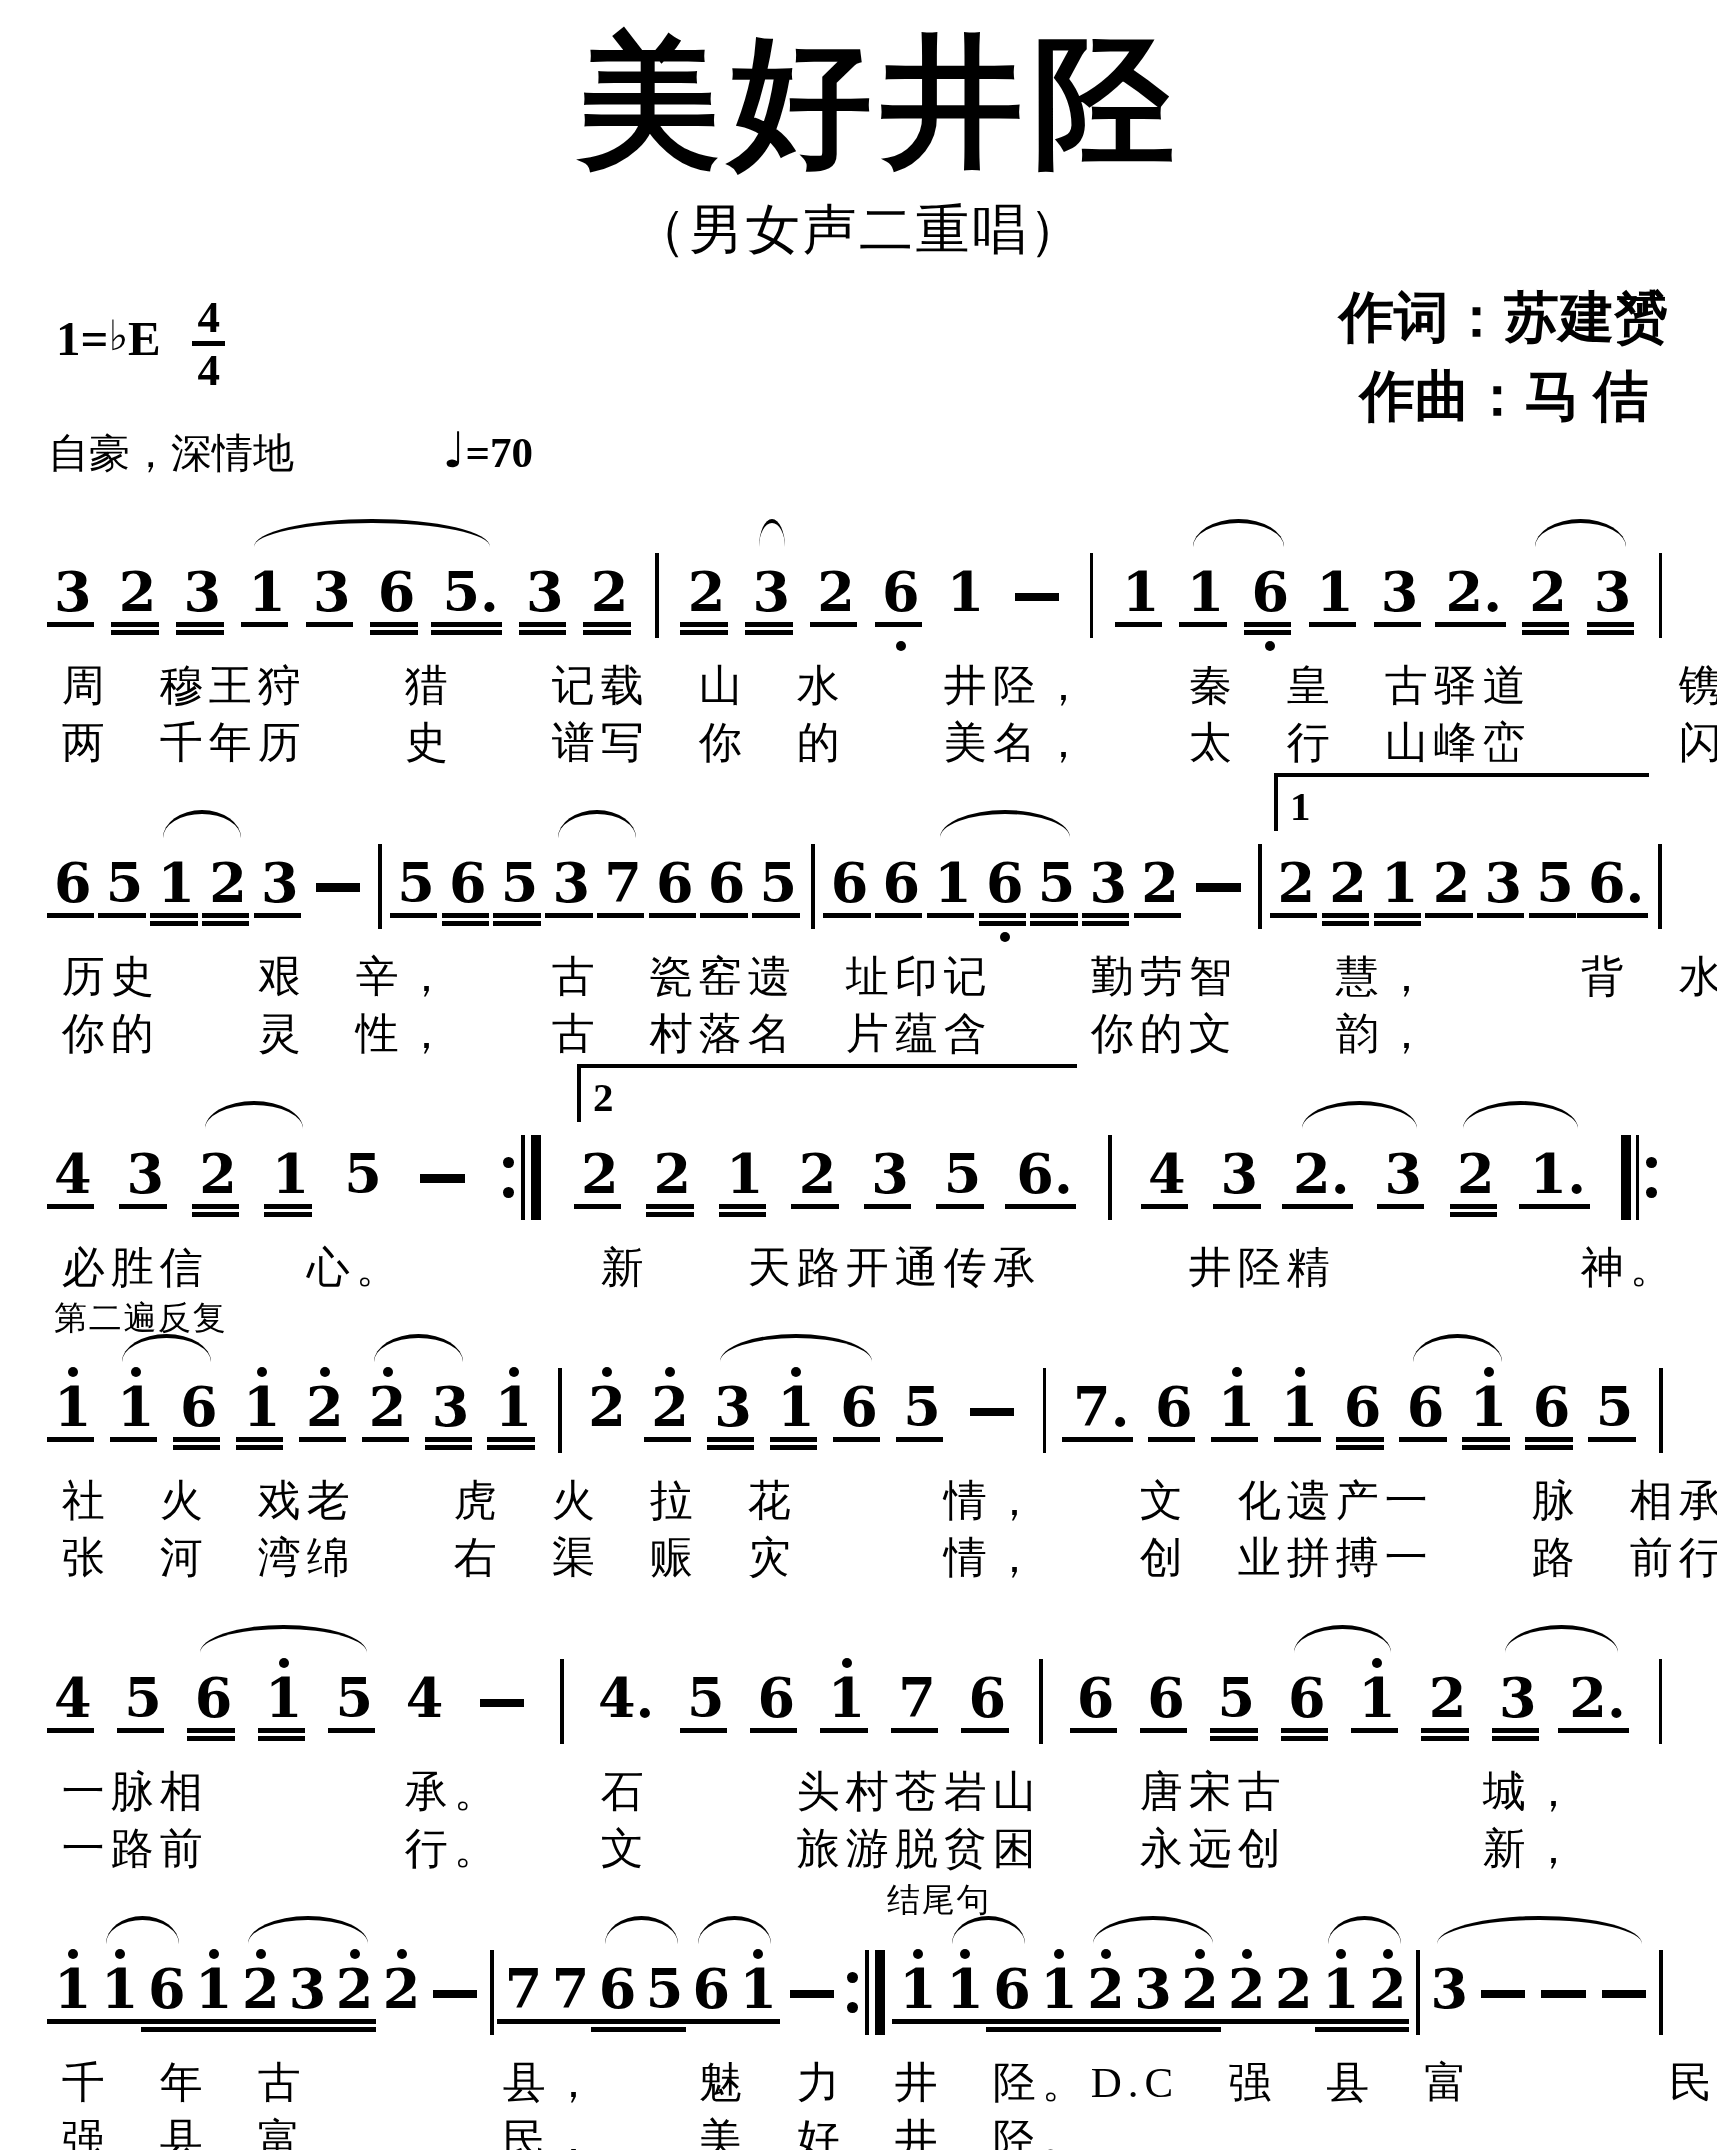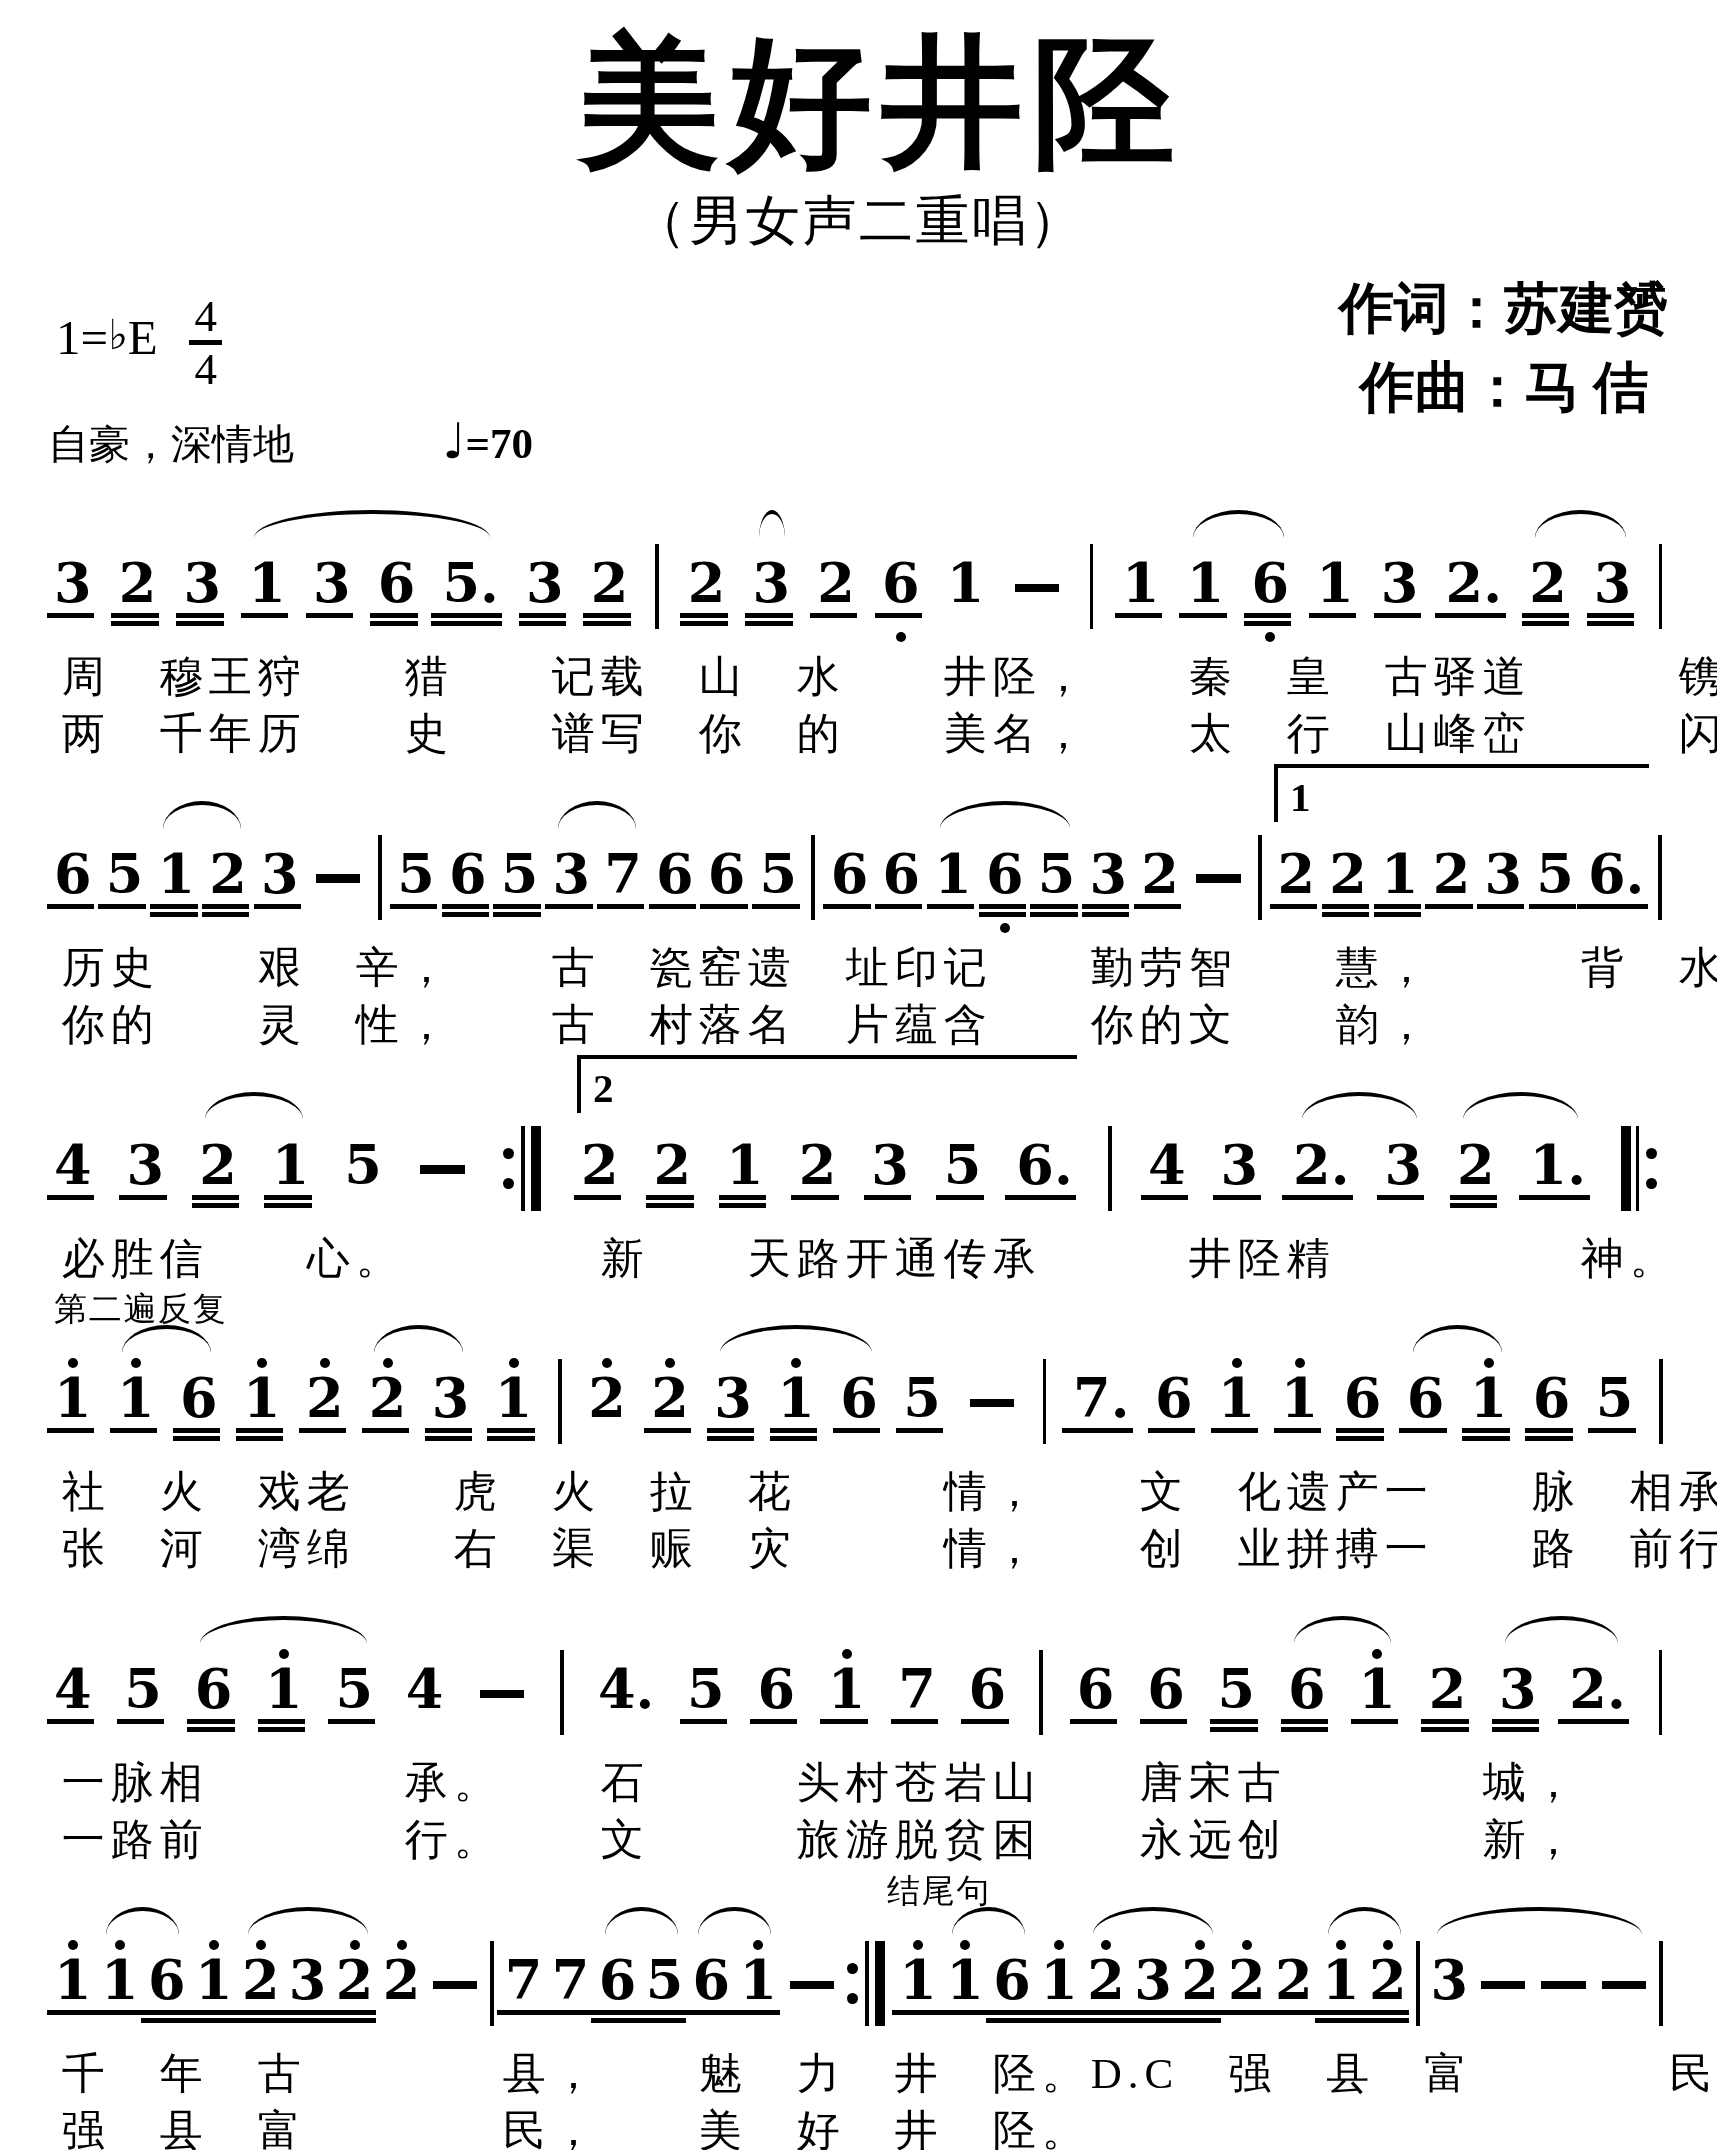--- a/index.html
+++ b/index.html
@@ -1,22 +1,22 @@
 <!DOCTYPE html>
 <html style="font-size:6.9px"><head>
 <meta charset="utf-8">
 <style>
   html,body{margin:0;padding:0;background:#fff;}
   .page{position:relative;width:1718px;height:2347px;background:#fff;overflow:hidden;
         font-family:"Liberation Serif","DejaVu Serif",serif;color:#000;}
   
   .title{margin-top:24px;text-align:center;font-size:142px;font-weight:bold;letter-spacing:9.5px;line-height:1.12;padding-left:44px;}
-  .subtitle{text-align:center;font-size:54px;letter-spacing:2.6px;margin-top:5px;line-height:1.25;}
+  .subtitle{text-align:center;font-size:54px;letter-spacing:2.6px;margin-top:14px;line-height:1.25;}
   .header-row{position:relative;height:129px;margin-top:13px;}
-  .keysig{position:absolute;left:56px;top:25px;font-size:49px;font-weight:normal;}
+  .keysig{position:absolute;left:56px;top:17px;font-size:49px;font-weight:bold;}
   .keysig .flat{font-family:"DejaVu Sans",sans-serif;font-size:0.85em;vertical-align:0.12em;}
   .ts{display:inline-block;vertical-align:middle;text-align:center;margin-left:19.4px;font-size:45px;line-height:1.0;}
   .ts .t{display:block;border-bottom:5.6px solid #000;padding:0 5.2px 1.7px;}
   .ts .b{display:block;padding-top:1.7px;}
   .credits{position:absolute;right:49px;top:0;text-align:center;font-size:55px;line-height:1.45;font-weight:bold;}
   .tempo{margin:15px 0 0 48px;font-size:41px;height:58px;}
   .tempo .qnote{font-family:"DejaVu Sans",sans-serif;font-size:49px;margin-left:138px;}
   .tempo .eq{font-weight:bold;font-size:43px;}
   
   .music{margin-top:10.8px;}

